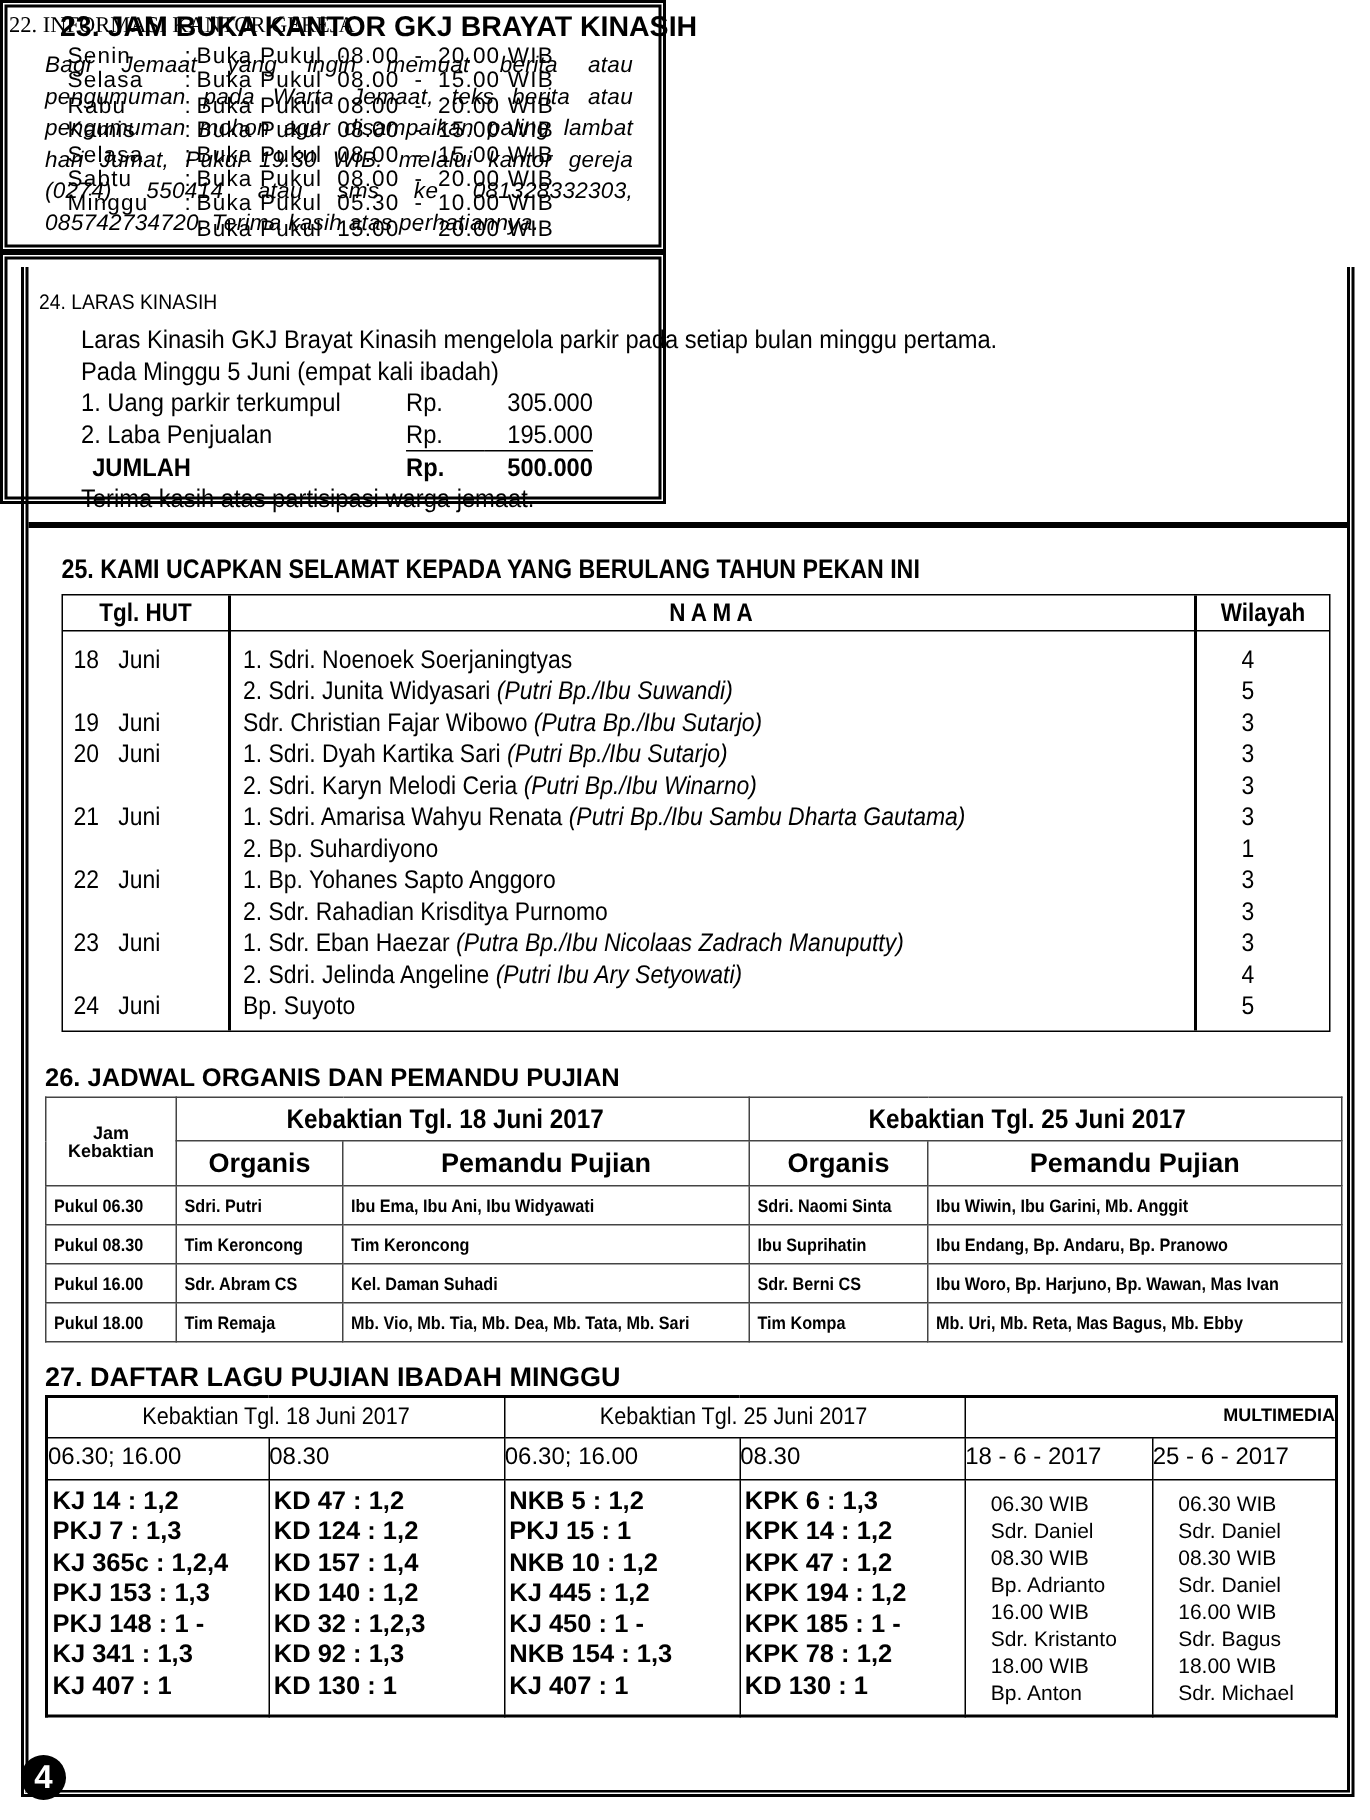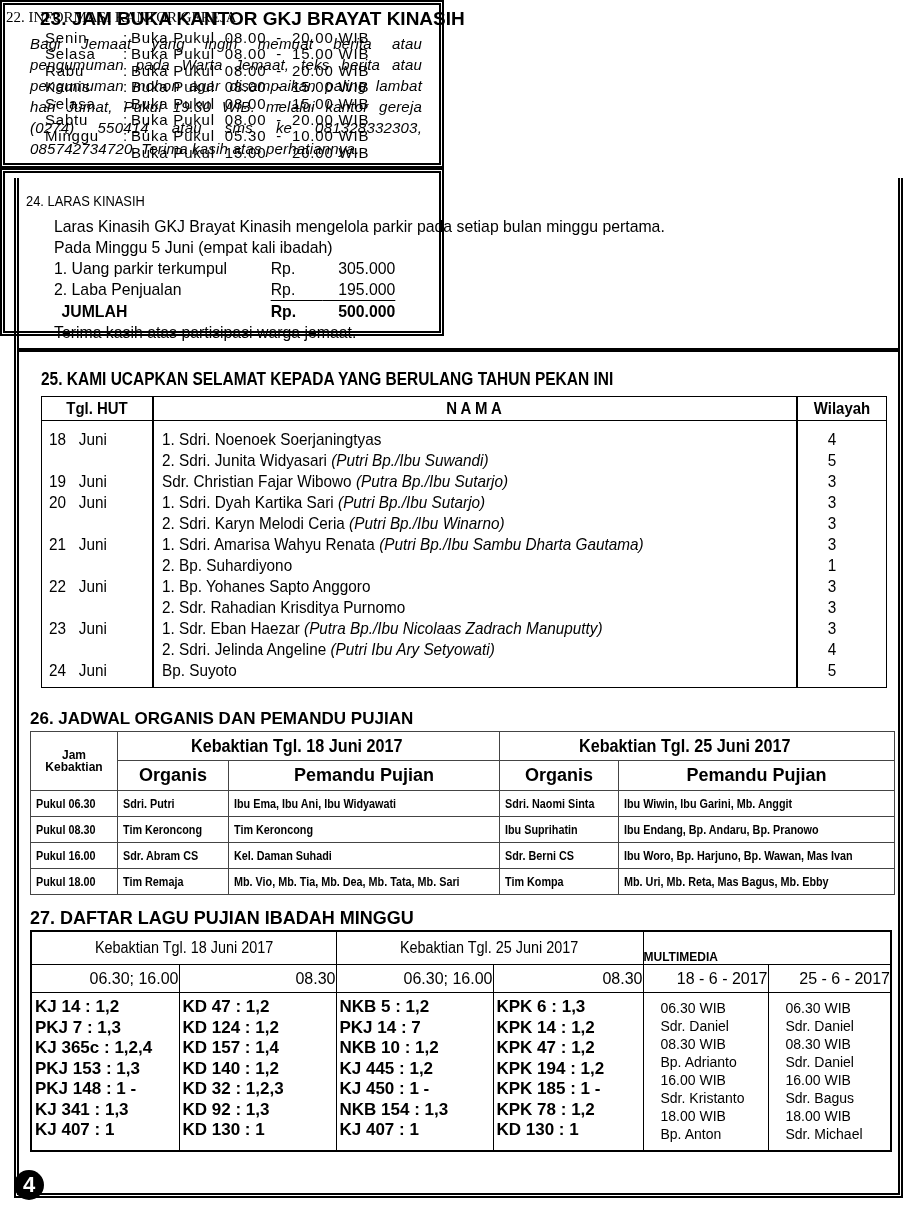--- a/index.html
+++ b/index.html
@@ -53,22 +53,22 @@
   #org-table .sub { height: 30px; font-size: 18px; text-align: center; }
   #org-table .cell { height: 26px; font-size: 12px; padding-left: 5px; text-align: left; white-space: nowrap; }
   #org-table .cell span, #org-table .keb span { display: inline-block; transform: scaleX(0.9); transform-origin: left; }
 
   
   #sec27-title { position: absolute; left: 11px; top: 730px; font-size: 18px; font-weight: bold; white-space: nowrap; }
   #song-table { position: absolute; left: 11px; top: 752px; width: 862px; border: 2px solid #000; }
   #song-table td { border: 1.5px solid #000; vertical-align: top; }
   #song-table .k { height: 27px; font-size: 16px; text-align: center; vertical-align: middle; }
   #song-table .k span { display: inline-block; transform: scaleX(0.9); }
-  #song-table .mm { font-size: 12px; font-weight: bold; text-align: left; vertical-align: top; padding-top: 18px; }
-  #song-table .t { height: 28px; font-size: 16px; text-align: right; vertical-align: middle; }
+  #song-table .mm { font-size: 12px; font-weight: bold; text-align: right; vertical-align: top; padding-top: 4px; }
+  #song-table .t { height: 28px; font-size: 16px; text-align: left; vertical-align: middle; }
   #song-table .songs { font-size: 17px; font-weight: bold; line-height: 20.5px; padding: 4px 3px 6px 3px; height: 158px; white-space: nowrap; }
   #song-table .media { font-size: 14px; line-height: 18px; padding: 6px 17px; white-space: nowrap; }
   .line { display: block; }
 
   
   #footer { position: absolute; left: 14px; top: 1168px; height: 34px; display: flex; align-items: center; }
   #page-badge { width: 30px; height: 30px; border-radius: 50%; background: #000; color: #fff; font-weight: bold; font-size: 22px; display: flex; align-items: center; justify-content: center; }
   #footer-text { margin-left: 10px; font-family: "DejaVu Serif", serif; font-style: italic; font-weight: bold; font-size: 19px; letter-spacing: 0.5px; }
 </style>
 </head>
@@ -255,21 +255,21 @@
         <span class="line">KD 47 : 1,2</span>
             <span class="line">KD 124 : 1,2</span>
             <span class="line">KD 157 : 1,4</span>
             <span class="line">KD 140 : 1,2</span>
             <span class="line">KD 32 : 1,2,3</span>
             <span class="line">KD 92 : 1,3</span>
             <span class="line">KD 130 : 1</span>
       </td>
       <td class="songs">
         <span class="line">NKB 5  : 1,2</span>
-            <span class="line">PKJ 14 : 7</span>
+            <span class="line">PKJ 15 : 1</span>
             <span class="line">NKB 10 : 1,2</span>
             <span class="line">KJ 445 : 1,2</span>
             <span class="line">KJ 450 : 1 -</span>
             <span class="line">NKB 154 : 1,3</span>
             <span class="line">KJ 407 : 1</span>
       </td>
       <td class="songs">
         <span class="line">KPK 6 : 1,3</span>
             <span class="line">KPK 14 : 1,2</span>
             <span class="line">KPK 47 : 1,2</span>

